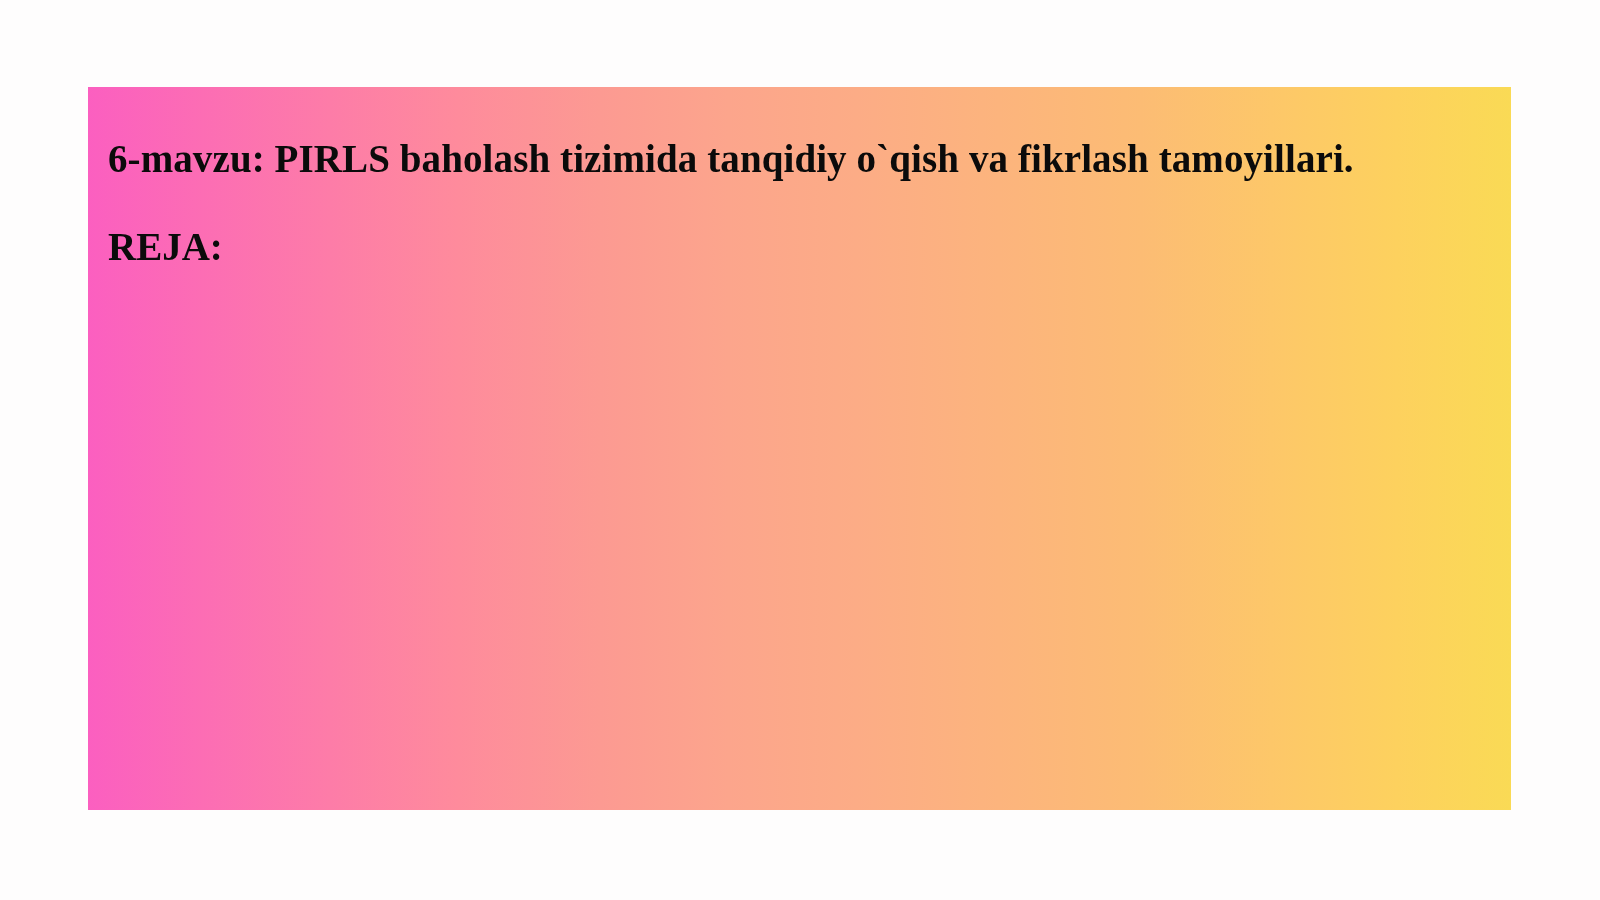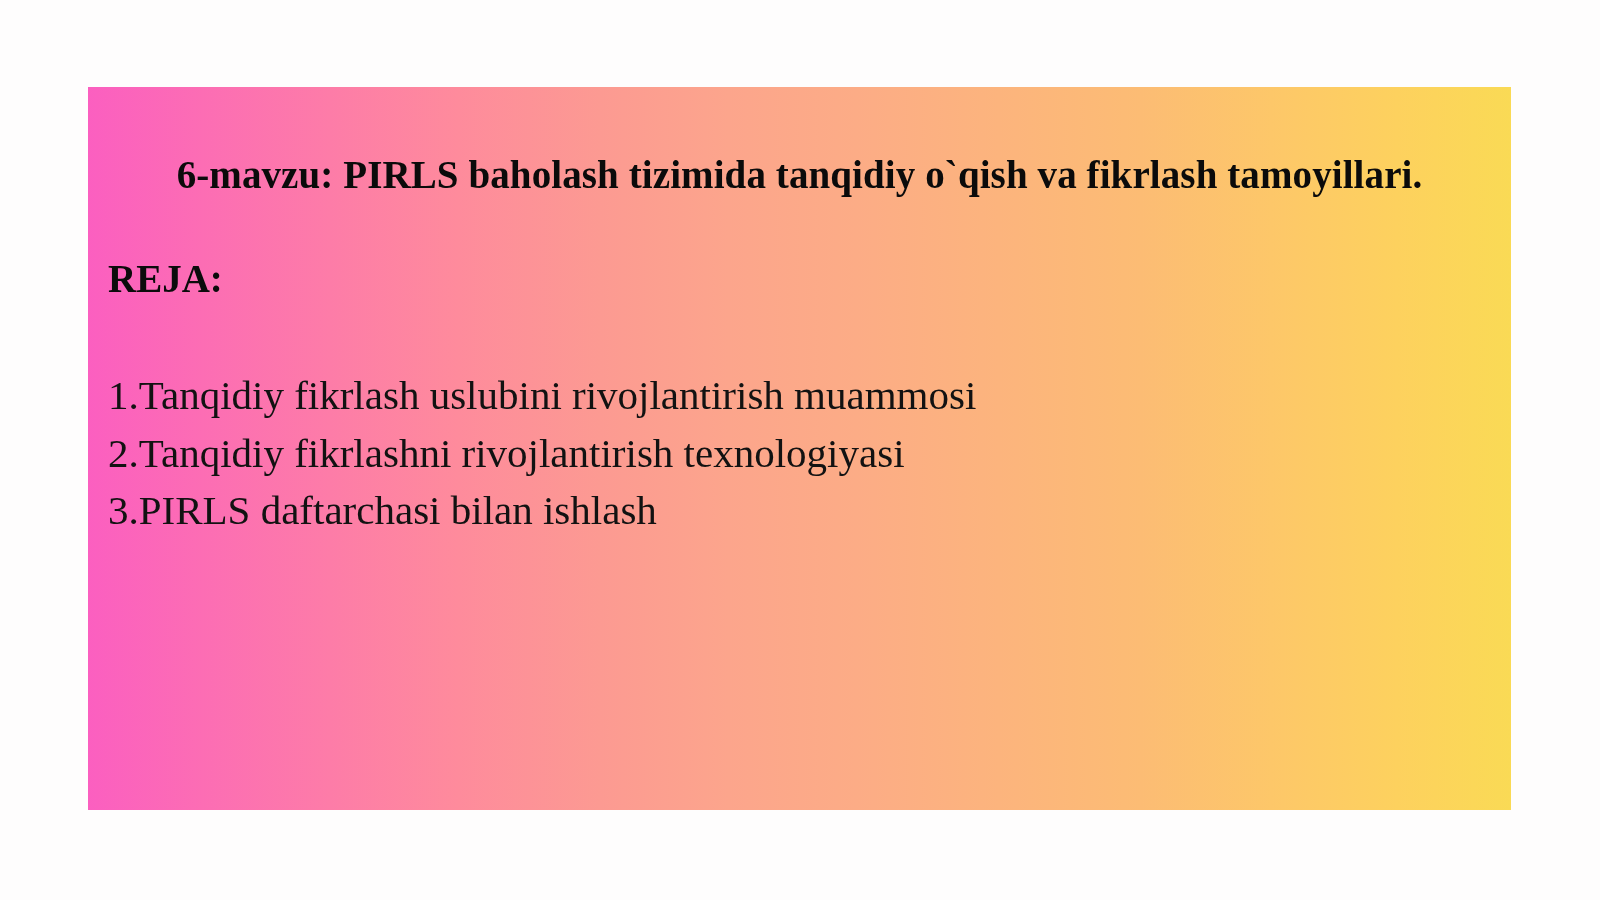--- a/index.html
+++ b/index.html
@@ -50,23 +50,23 @@
   .panel-inner {
     position: relative;
     width: 100%;
     height: 100%;
     padding: 0 20px;
     box-sizing: border-box;
   }
 
   
   .slide-title {
-    margin: 16px;
+    margin: 0;
     padding-top: 46px;
-    text-align: center;
+    text-align: left;
     font-weight: bold;
     font-size: 39px;
     line-height: 1.32;
     color: #0b0b0b;
     letter-spacing: 0.1px;
     font-family: "Liberation Serif", "DejaVu Serif", serif;
   }
 
   
   .title-gap {
@@ -112,22 +112,17 @@
     <div class="panel-inner">
 
       <h1 class="slide-title">6-mavzu: PIRLS baholash tizimida tanqidiy o`qish va fikrlash tamoyillari.</h1>
 
       <div class="title-gap"></div>
 
       <h2 class="reja-heading">REJA:</h2>
 
       <div class="reja-gap"></div>
 
-      <ul class="agenda-list">
-        <li class="agenda-item">1.Tanqidiy fikrlash uslubini rivojlantirish muammosi</li>
-        <li class="agenda-item">2.Tanqidiy fikrlashni rivojlantirish texnologiyasi</li>
-        <li class="agenda-item">3.PIRLS daftarchasi bilan ishlash</li>
-      </ul>
 
     </div>
   </div>
 
 </div>
 
 </body></html>

